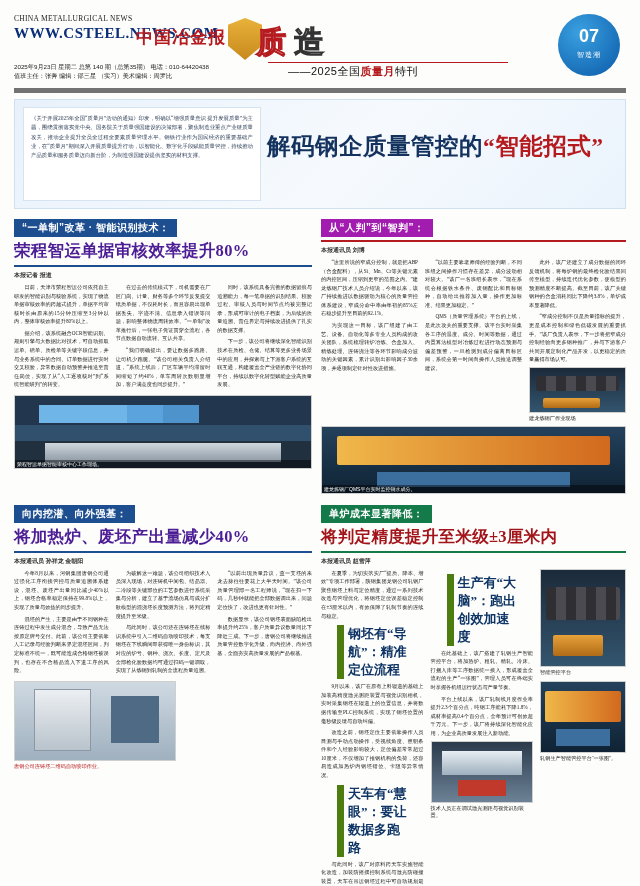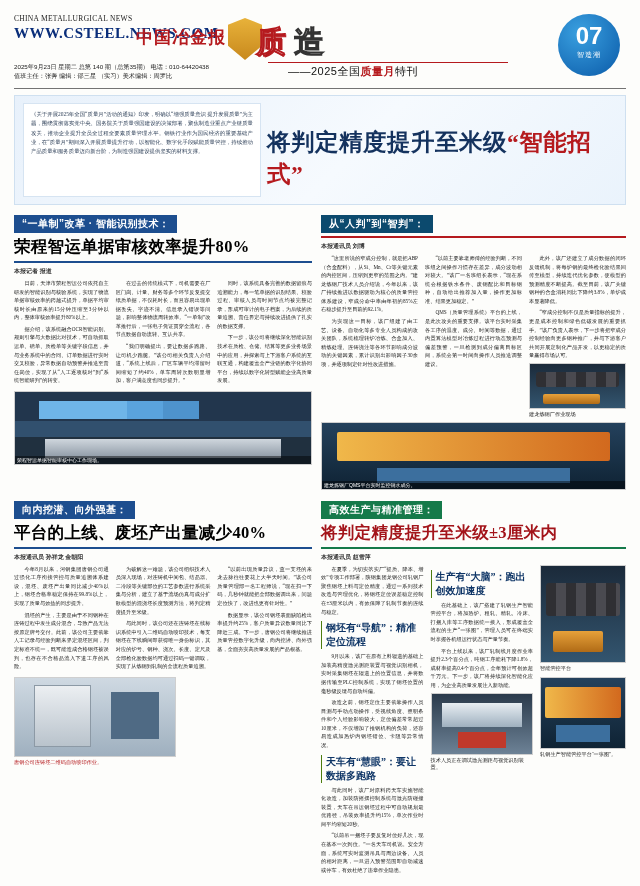--- a/index.html
+++ b/index.html
@@ -4,21 +4,21 @@
 <style>
   html,body{margin:0;padding:0;background:#8c9aa8;}
   body{font-family:"Liberation Sans","DejaVu Sans",sans-serif;}
   #page{
     position:relative;width:640px;height:886px;background:#fdfdfb;
     overflow:hidden;box-sizing:border-box;
   }
   .pagepad{position:absolute;left:14px;top:10px;width:612px;height:866px;}
 
   
-  .masthead{position:relative;height:78px;border-bottom:1px solid #737373;}
+  .masthead{position:relative;height:78px;border-bottom:5px solid #737373;}
   .mh-left{position:absolute;left:0;top:4px;width:190px;}
   .mh-en{font-size:7.5px;letter-spacing:.3px;color:#1a1a1a;font-family:"Liberation Serif",serif;}
   .mh-url{font-size:15px;font-weight:bold;color:#0a2e7a;letter-spacing:.5px;margin-top:2px;font-family:Liberation Serif, serif;}
   .mh-cn{position:absolute;left:122px;top:16px;font-size:17px;font-weight:bold;color:#b51a1e;letter-spacing:1px;}
   .mh-meta{position:absolute;left:0;top:52px;font-size:6.2px;color:#222;line-height:1.5;}
   .mh-meta div{white-space:nowrap;}
 
   .logo-block{position:absolute;left:214px;top:2px;width:300px;height:72px;}
   .logo-shield{position:absolute;left:0;top:6px;width:34px;height:42px;
     background:linear-gradient(#e8b23a,#c8891d);
@@ -28,21 +28,21 @@
   .logo-zao{position:absolute;left:66px;top:10px;font-size:30px;font-weight:bold;color:#f3f3f3;
     -webkit-text-stroke:1px #333;}
   .logo-xin{position:absolute;left:110px;top:4px;font-size:36px;font-weight:bold;
     color:#c9161c;letter-spacing:1px;text-shadow:1px 1px 0 #7c0b0f;}
   .logo-sub{position:absolute;left:60px;top:52px;font-size:11px;color:#111;letter-spacing:.5px;}
   .logo-sub b{color:#b51a1e;}
   .mh-rule{position:absolute;left:40px;top:50px;width:240px;height:1px;background:#b51a1e;}
 
   .pagebadge{position:absolute;right:6px;top:4px;width:62px;height:62px;border-radius:50%;
     background:radial-gradient(circle at 35% 30%,#3aa0e0,#0a5aa8);color:#fff;text-align:center;}
-  .pagebadge .num{font-size:24px;font-weight:bold;line-height:44px;}
+  .pagebadge .num{font-size:18px;font-weight:bold;line-height:44px;}
   .pagebadge .lbl{font-size:7px;margin-top:-8px;letter-spacing:1px;}
 
   
   .hero{position:relative;margin-top:6px;height:108px;
     background:linear-gradient(135deg,#e8f1fb,#f6fafe 55%,#eaf3fc);
     border:1px solid #cfe0f0;}
   .hero-note{position:absolute;left:8px;top:7px;width:238px;height:94px;background:#fff;
     border:1px solid #d6e4f2;box-sizing:border-box;padding:6px 7px;overflow:hidden;}
   .hero-note p{margin:0;font-size:5.4px;line-height:1.72;color:#2a3c55;text-align:justify;
     font-family:"Liberation Serif",serif;}
@@ -53,37 +53,37 @@
   
   .grid{position:relative;margin-top:8px;}
   .row{display:flex;gap:9px;}
   .col-left{width:298px;}
   .col-right{width:305px;}
 
   
   .banner{margin-bottom:0;}
   .banner .kicker{display:inline-block;background:#1d4e8f;color:#fff;font-size:10px;
     padding:2px 8px;font-weight:bold;letter-spacing:.5px;}
-  .banner .kicker.red{background:#0c4a6e;}
+  .banner .kicker.red{background:#a21caf;}
   .banner .kicker.green{background:#157a4a;}
-  .banner .title{font-size:16.5px;font-weight:bold;color:#000000;margin-top:3px;
+  .banner .title{font-size:16.5px;font-weight:bold;color:#4c1d95;margin-top:3px;
     font-family:"Liberation Serif",serif;letter-spacing:.3px;}
   .banner .title.red{color:#a3141a;}
   .banner .rule{height:2px;background:#1d4e8f;margin-top:3px;}
   .banner .rule.red{background:#b51a1e;}
   .banner .rule.green{background:#157a4a;}
 
   .byline{font-size:6px;color:#333;margin:4px 0 3px;font-weight:bold;}
   .body3{display:flex;gap:7px;}
   .tcol{flex:1;}
   .tcol p{margin:0 0 3px;font-size:5.2px;line-height:1.65;color:#1b1b1b;text-align:justify;
     font-family:"Liberation Serif",serif;text-indent:2em;}
 
-  .subhead{font-size:10px;font-weight:bold;color:#0e3566;margin:5px 0 3px;
-    font-family:"Liberation Serif",serif;border-left:1px solid #4d7c0f;padding-left:4px;}
+  .subhead{font-size:13px;font-weight:bold;color:#0e3566;margin:5px 16px 3px;
+    font-family:"Liberation Serif",serif;border-left:7px solid #4d7c0f;padding-left:4px;}
 
   
   .photo{position:relative;border:1px solid #cfcfcf;overflow:hidden;background:#dfe6ec;}
   .photo .cap{position:absolute;left:0;bottom:0;width:100%;font-size:5px;color:#fff;
     background:rgba(0,0,0,.45);padding:1px 2px;box-sizing:border-box;}
   .cap-out{font-size:5.2px;color:#222;margin-top:2px;line-height:1.5;}
   .cap-mark{color:#b51a1e;}
 
   .sceneA{width:100%;height:100%;
     background:linear-gradient(#22364d 0 40%,#31506e 40% 62%,#20303f 62% 100%);position:relative;}
@@ -143,21 +143,21 @@
       <div class="num">07</div>
       <div class="lbl">智造潮</div>
     </div>
   </div>
 
   <div class="hero">
     <div class="hero-note">
       <p>《关于开展2025年全国“质量月”活动的通知》印发，明确以“增强质量意识 提升发展质量”为主题，围绕贯彻落实党中央、国务院关于质量强国建设的决策部署，聚焦制造业重点产业链质量攻关，推动企业提升全员全过程全要素质量管理水平。钢铁行业作为国民经济的重要基础产业，在“质量月”期间深入开展质量提升行动，以智能化、数字化手段赋能质量管控，持续推动产品质量和服务质量迈向新台阶，为制造强国建设提供坚实的材料支撑。</p>
     </div>
     <div class="hero-title">
-      <span>将判定精度提升至米级</span><span class="q">“智能招式”</span>
+      <span>解码钢企质量管控的</span><span class="q">“智能招式”</span>
     </div>
   </div>
 
   <div class="grid">
     <div class="row">
 
       <div class="col-left">
         <div class="banner">
           <span class="kicker">“一单制”改革 · 智能识别技术：</span>
           <div class="title">荣程智运单据审核效率提升80%</div>
@@ -213,21 +213,21 @@
           <div class="cap">建龙炼钢厂QMS平台实时监控钢水成分。</div>
         </div>
       </div>
     </div>
 
     <div class="row" style="margin-top:9px;">
 
       <div class="col-left">
         <div class="banner">
           <span class="kicker">向内挖潜、向外强基：</span>
-          <div class="title">平台的上线、废坯产出量减少40%</div>
+          <div class="title">将加热炉、废坯产出量减少40%</div>
           <div class="rule"></div>
         </div>
         <div class="byline">本报通讯员 孙祥龙 金朝阳</div>
         <div class="body3">
           <div class="tcol">
             <p>今年8月以来，河钢集团唐钢公司通过强化工序衔接管控与质量追溯体系建设，混坯、废坯产出量同比减少40%以上，钢坯合格率稳定保持在99.8%以上，实现了质量与效益的同步提升。</p>
             <p>混坯的产生，主要是由于不同钢种在连铸过程中发生成分混合，导致产品无法按原定牌号交付。此前，该公司主要依靠人工记录与经验判断来界定混坯区间，判定标准不统一，既可能造成合格钢坯被误判，也存在不合格品流入下道工序的风险。</p>
           </div>
           <div class="tcol">
             <p>为破解这一难题，该公司组织技术人员深入现场，对连铸机中间包、结晶器、二冷段等关键部位的工艺参数进行系统采集与分析，建立了基于流场仿真与成分扩散模型的混浇坯长度预测方法，将判定精度提升至米级。</p>
@@ -241,21 +241,21 @@
         <div class="photo" style="height:78px;margin-top:3px;width:160px;">
           <div class="sceneC"></div>
         </div>
         <div class="cap-out">
           <span class="cap-mark">唐钢公司连铸坯二维码自动喷印作业。</span>
         </div>
       </div>
 
       <div class="col-right">
         <div class="banner">
-          <span class="kicker green">高效生产与精准管理：</span>
+          <span class="kicker green">单炉成本显著降低：</span>
           <div class="title red">将判定精度提升至米级±3厘米内</div>
           <div class="rule green"></div>
         </div>
         <div class="byline">本报通讯员 赵雪萍</div>
         <div class="body3">
           <div class="tcol">
             <p>在夏季，为切实落实厂“提质、降本、增效”专项工作部署，陕钢集团龙钢公司轧钢厂聚焦钢坯上料与定位精度，通过一系列技术改造与管理优化，将钢坯定位误差稳定控制在±3厘米以内，有效保障了轧制节奏的连续与稳定。</p>
             <div class="subhead">钢坯有“导航”：精准定位流程</div>
             <p>9月以来，该厂在原有上料辊道的基础上加装高精度激光测距装置与视觉识别相机，实时采集钢坯在辊道上的位置信息，并将数据传输至PLC控制系统，实现了钢坯位置的毫秒级反馈与自动纠偏。</p>
             <p>改造之前，钢坯定位主要依靠操作人员目测与手动点动操作，受视线角度、照明条件和个人经验影响较大，定位偏差常常超过10厘米，不仅增加了推钢机构的负荷，还容易造成加热炉内钢坯错位、卡阻等异常情况。</p>

